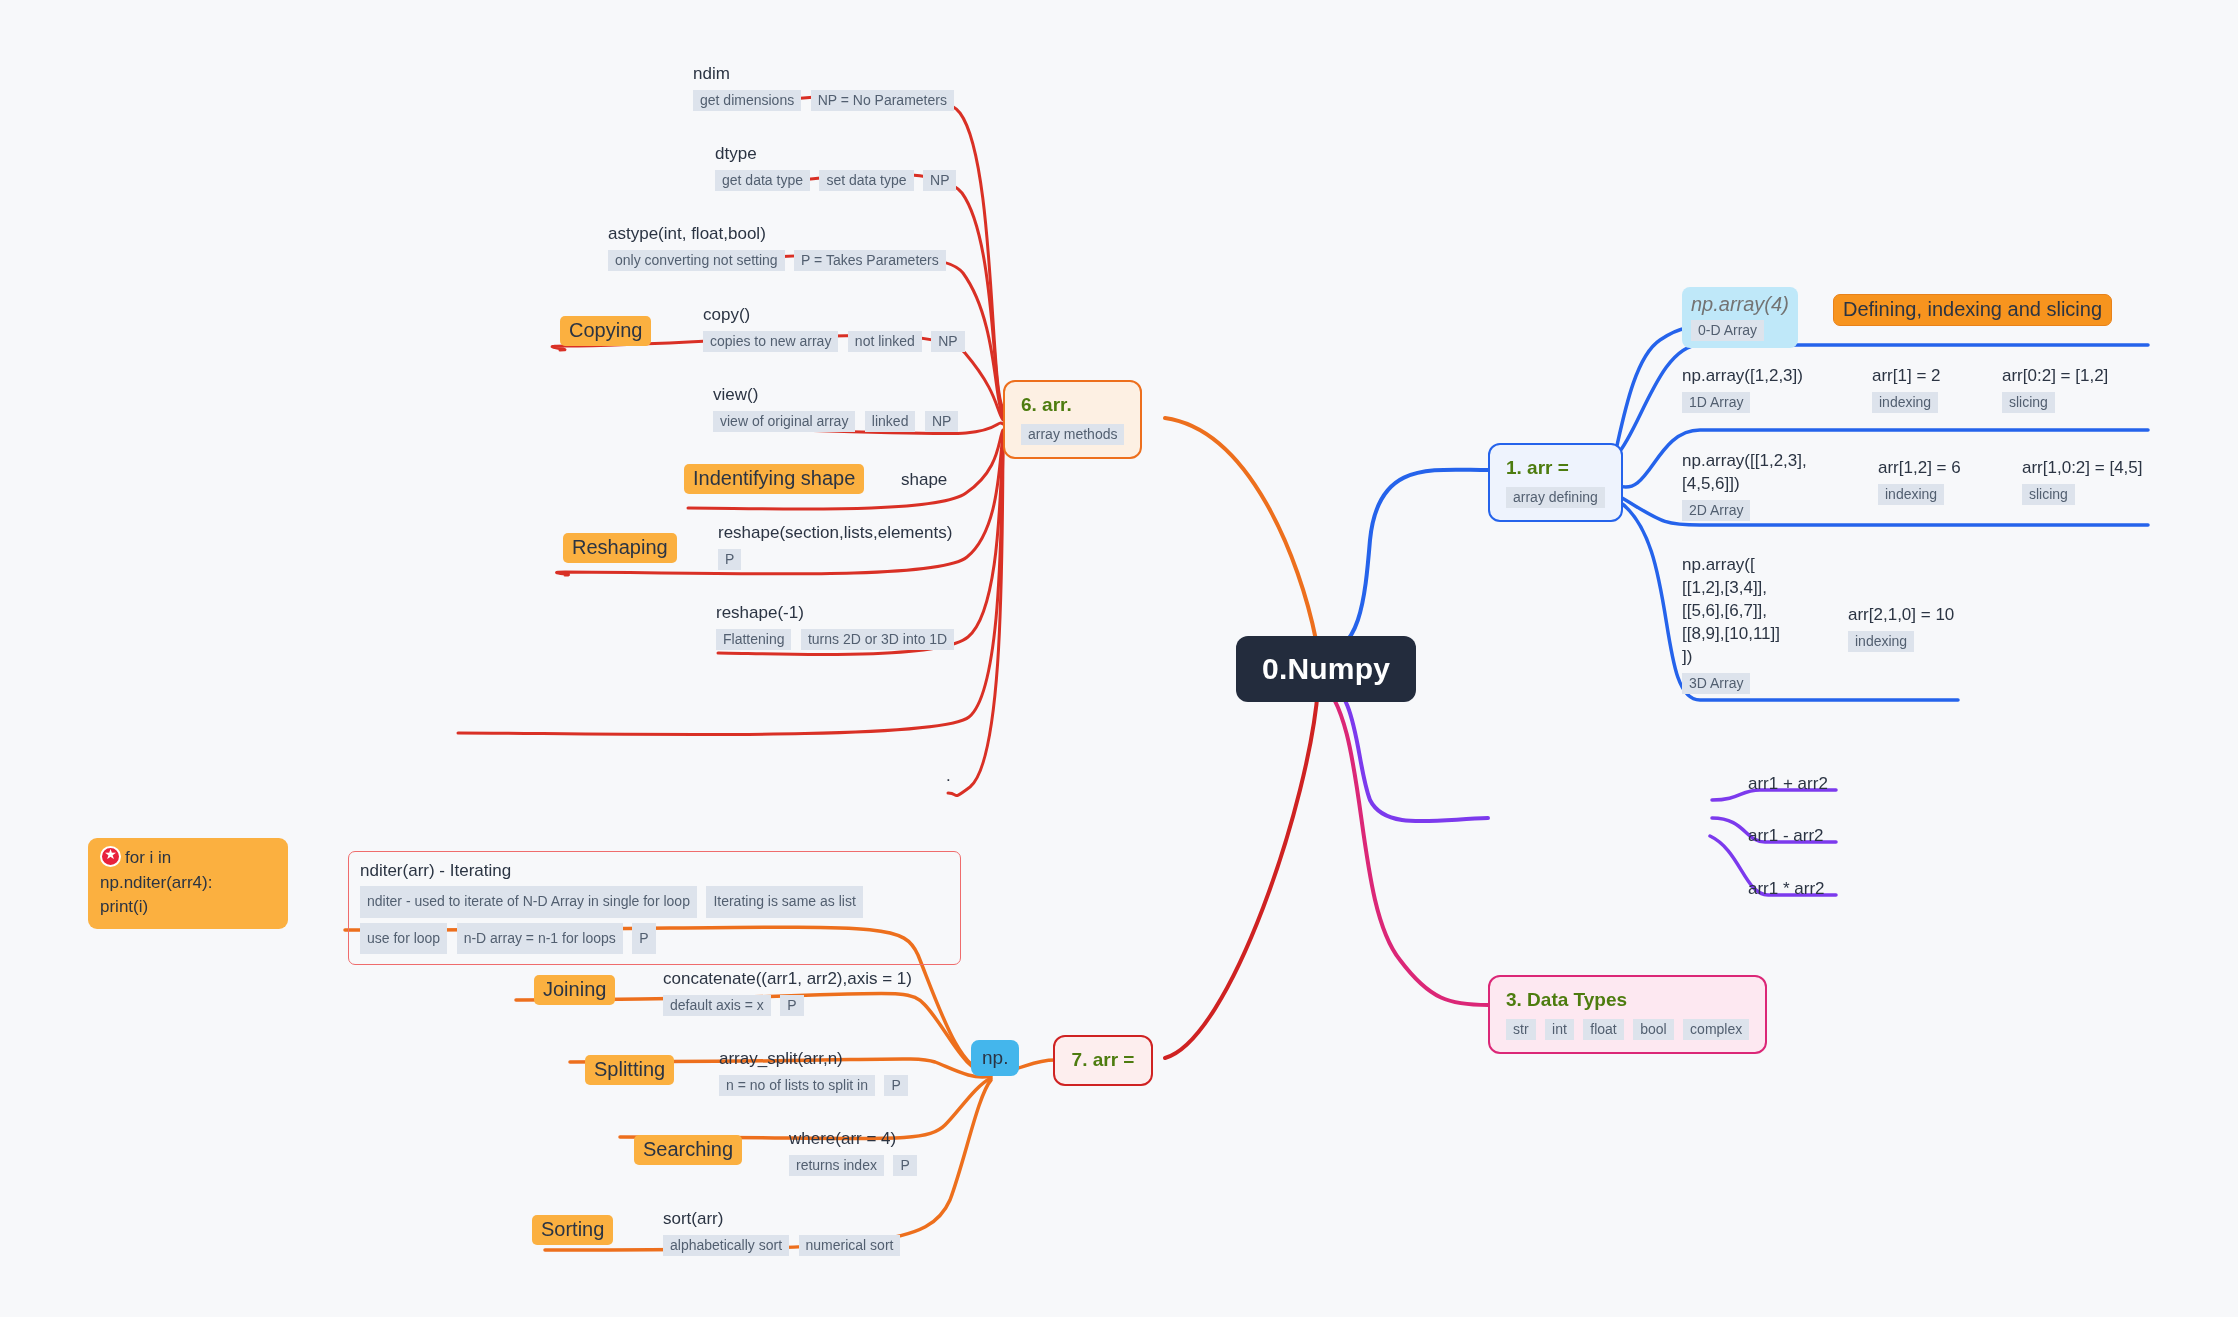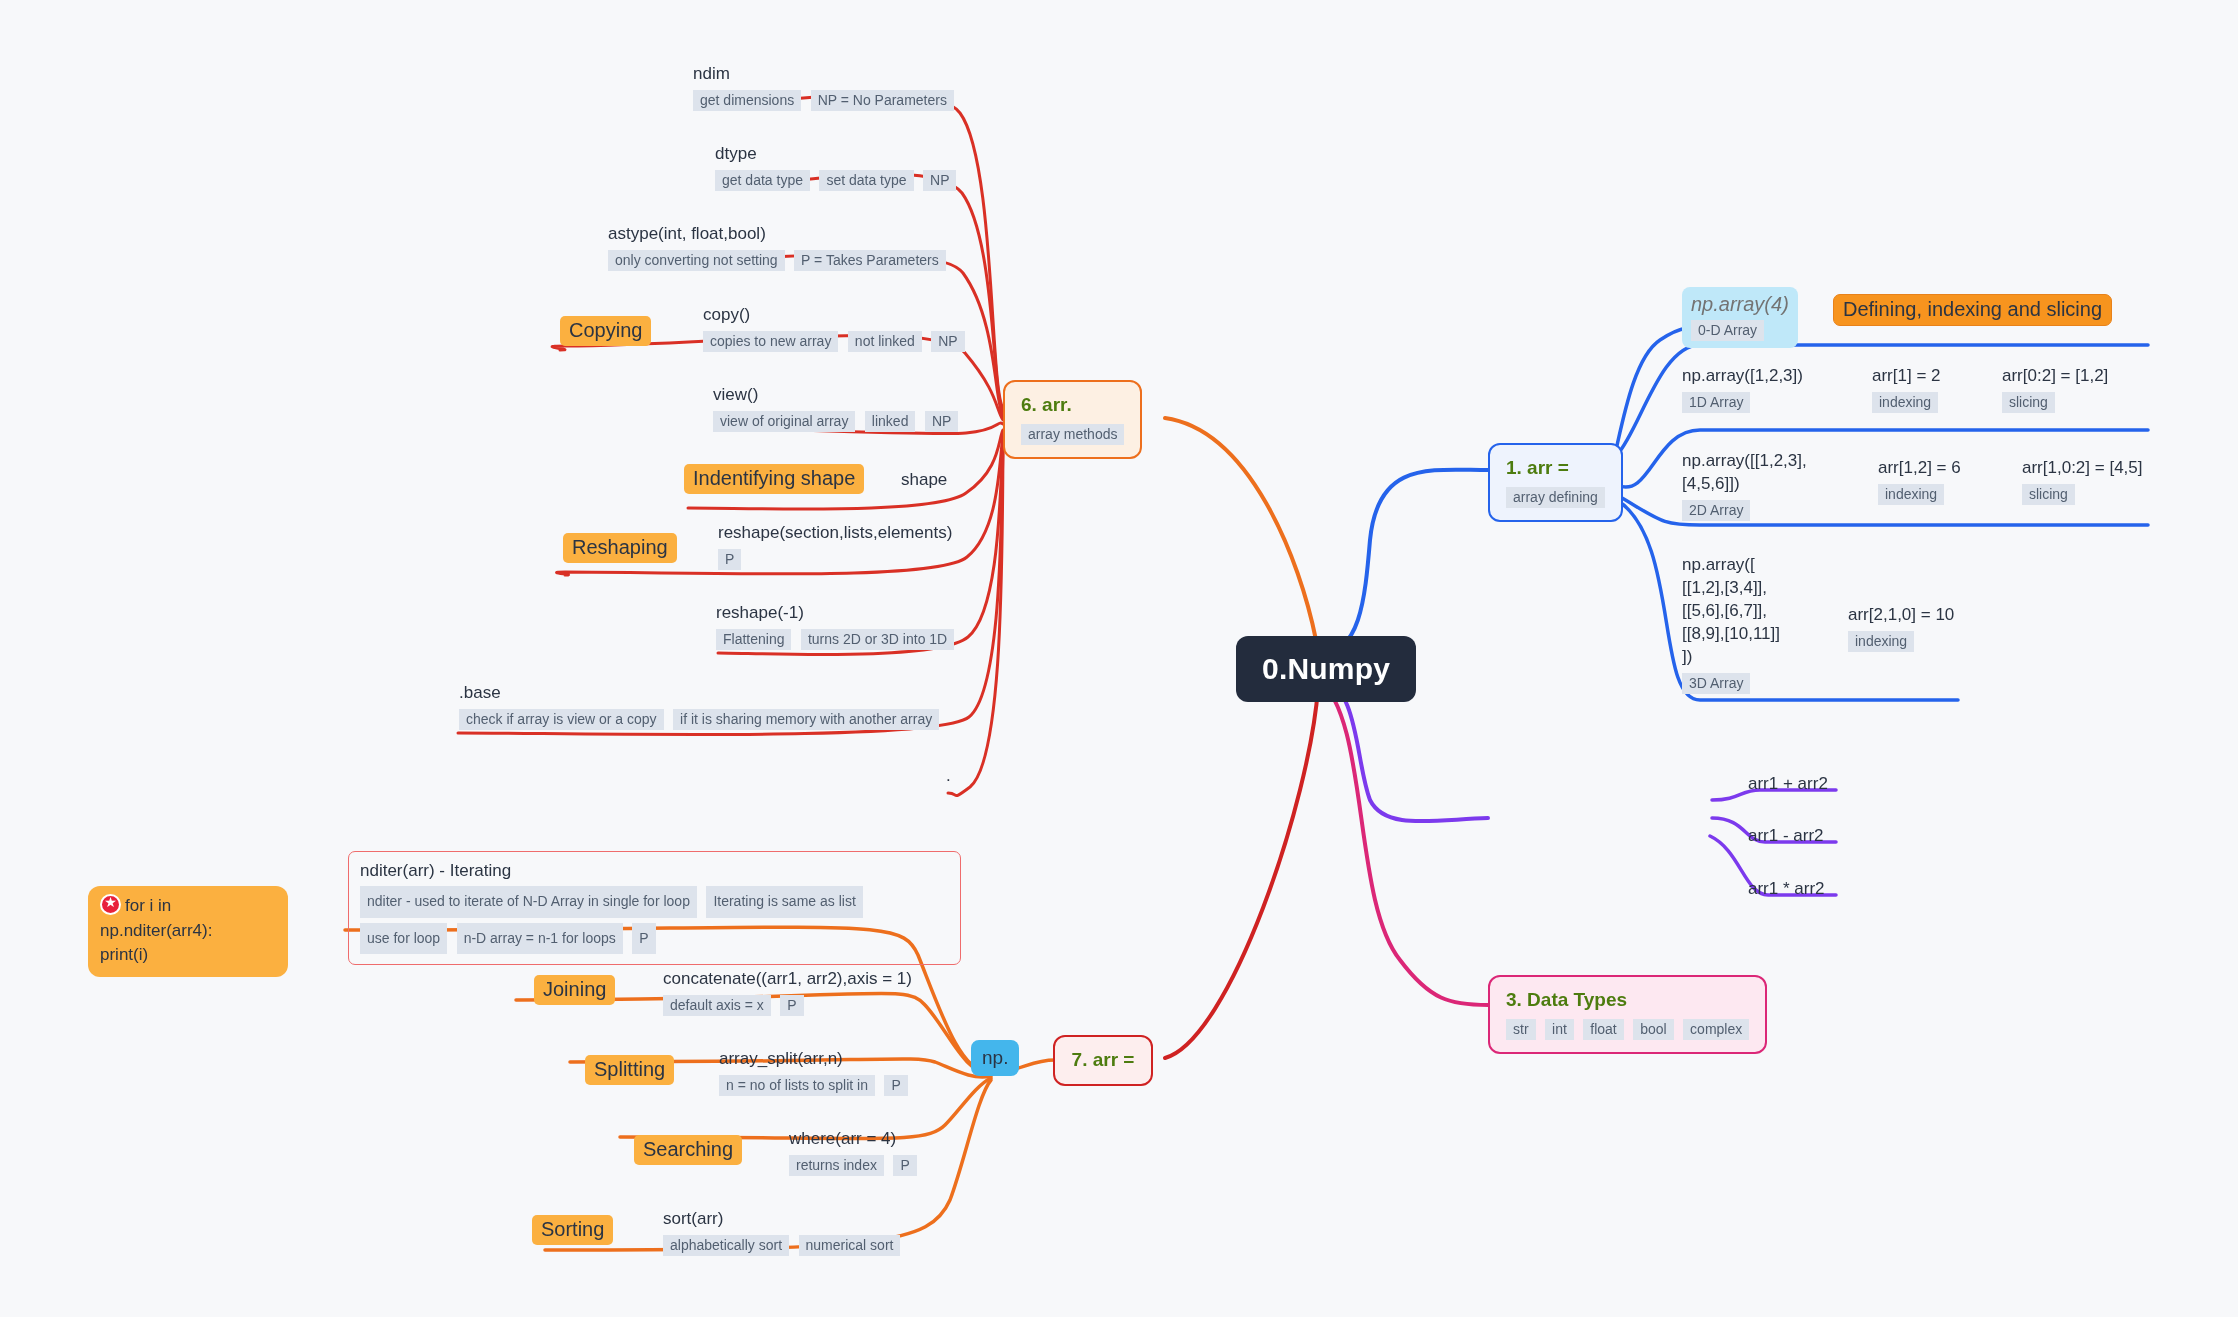--- a/index.html
+++ b/index.html
@@ -349,41 +349,34 @@
   </div>
 
   <div class="node free" style="left:716px; top:602px;">
     <div class="headline">reshape(-1)</div>
     <div class="tags">
       <span class="tag">Flattening</span>
       <span class="tag">turns 2D or 3D into 1D</span>
     </div>
   </div>
 
-  <div class="node free" style="left:459px; top:682px;">
-    <div class="headline">.base</div>
-    <div class="tags">
-      <span class="tag">check if array is view or a copy</span>
-      <span class="tag">if it is sharing memory with another array</span>
-    </div>
-  </div>
 
   <div class="node free" style="left:946px; top:765px;">
     <div class="headline">.</div>
   </div>
 
   <div class="node topic red" style="left:1053px; top:1035px;">
     <div class="title">7. arr =</div>
   </div>
 
   <div class="node" style="left:971px; top:1040px;">
     <span class="hl blue2">np.</span>
   </div>
 
-  <div class="node callout" style="left:88px; top:886px;border-radius:12px;">
+  <div class="node callout" style="left:88px; top:838px;">
     <span class="star-icon"></span><span style="white-space:pre-line;">for i in np.nditer(arr4):
 print(i)</span>
   </div>
 
   <div class="node boxnode" style="left:348px; top:851px; width:613px;">
     <div class="headline">nditer(arr) - Iterating</div>
     <div class="tagrow">
       <span class="tag">nditer - used to iterate of N-D Array in single for loop</span>
       <span class="tag">Iterating is same as list</span>
     </div>

